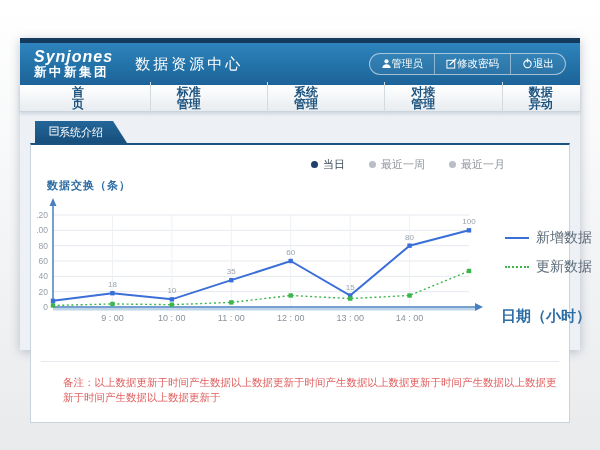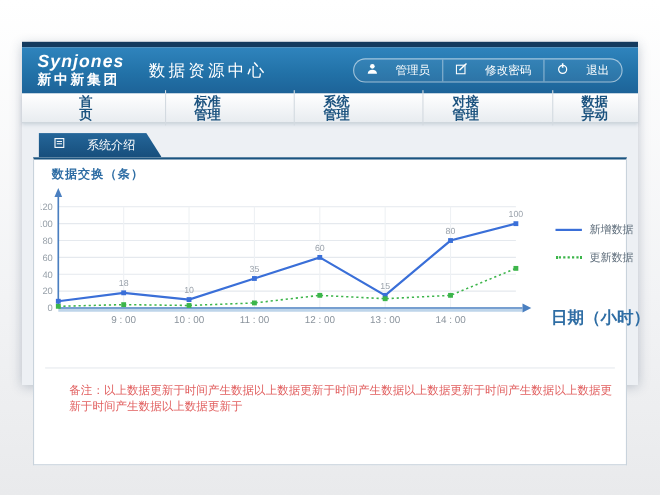--- a/index.html
+++ b/index.html
@@ -23,42 +23,42 @@
   .logo { display:flex; flex-direction:column; line-height:1.05; color:#fff; }
   .logo-primary { font-size:16px; font-weight:bold; font-style:italic; letter-spacing:1px; }
   .logo-secondary { font-size:12.5px; font-weight:bold; letter-spacing:2.5px; }
   .app-title { color:#fff; font-size:15px; letter-spacing:3px; margin-left:22px; }
   .user-controls {
     margin-left:auto; display:flex; align-items:stretch;
     border:1px solid rgba(255,255,255,.55); border-radius:12px; overflow:hidden;
     background:rgba(255,255,255,.06);
   }
   .user-btn {
-    display:flex; align-items:center; gap:16px; color:#fff; font-size:10.5px;
+    display:flex; align-items:center; gap:0; color:#fff; font-size:10.5px;
     padding:3px 11px; cursor:pointer; white-space:nowrap;
   }
   .user-btn + .user-btn { border-left:1px solid rgba(255,255,255,.45); }
   .user-btn svg { width:11px; height:11px; }
   
   .nav {
     height:27px; display:flex; align-items:center; padding-left:26px;
     background:linear-gradient(180deg,#ffffff,#e8ecf0);
     border-bottom:1px solid #ccd4db; box-shadow:0 2px 3px rgba(120,140,160,.25);
     position:relative; z-index:2;gap:39px;
   }
   .nav-item {
     color:#1c537f; font-weight:bold; font-size:12px; padding:4px 26px;
     cursor:pointer; line-height:1;
   }
   .nav-item + .nav-item { border-left:1px solid #d3dae0; }
   
   .content { padding:9px 10px 0 10px; }
   .tabs { display:flex; margin-left:5px; height:22px; position:relative; }
   .tab {
-    display:flex; align-items:center; gap:20px; color:#fff; font-size:11px;
+    display:flex; align-items:center; gap:0; color:#fff; font-size:11px;
     padding:0 24px 0 14px; cursor:pointer; line-height:22px; position:relative;
   }
   .tab-active {
     background:linear-gradient(180deg,#246699,#174e7c);
     clip-path:polygon(0 0,calc(100% - 14px) 0,100% 100%,0 100%);
     z-index:3;
   }
   .tab-inactive {
     background:linear-gradient(180deg,#bcc8d4,#9fb1c0);
     clip-path:polygon(14px 0,calc(100% - 14px) 0,100% 100%,0 100%);
@@ -76,21 +76,21 @@
   }
   .radio-opt { display:flex; align-items:center; gap:5px; cursor:pointer; color:#8d949b; }
   .radio-dot { width:7px; height:7px; border-radius:50%; background:#b9bfc6; }
   .radio-opt.selected { color:#3a4a5a; }
   .radio-opt.selected .radio-dot { background:#1d3f6e; }
   .chart-title { color:#2e6da4; font-weight:bold; font-size:11px; margin:6px 0 0 16px; letter-spacing:1px; }
   .chart-row { position:relative; height:152px; margin-top:2px; }
   .chart-row svg.plot { position:absolute; left:6px; top:0; }
   .chart-legend {
     position:absolute; left:474px; top:34px; display:flex; flex-direction:column; gap:11px;
-    font-size:10px; color:#5c6b79;
+    font-size:14px; color:#5c6b79;
   }
   .legend-item { display:flex; align-items:center; gap:7px; white-space:nowrap; }
   .legend-line { width:24px; height:0; border-top:2px solid #3a6fd8; }
   .legend-line.dotted { border-top:2px dotted #3cb54a; }
   .xaxis-label {
     position:absolute; left:470px; top:112px; color:#2e6da4; font-weight:bold;
     font-size:15px; white-space:nowrap;
   }
   .note-divider { border-top:1px solid #e6eaee; margin:14px 10px 0 10px; }
   .note { margin:13px 12px 0 32px; font-size:10.5px; color:#e15f5f; line-height:1.4; }
@@ -165,20 +165,34 @@
         <div class="tab tab-inactive">
           <span>同步监控</span>
         </div>
         <div class="tab tab-inactive">
           <span>同步监控</span>
         </div>
       </div>
 
       <div class="panel">
 
+        <div class="chart-controls">
+          <div class="radio-opt selected">
+            <span class="radio-dot"></span>
+            <span>当日</span>
+          </div>
+          <div class="radio-opt">
+            <span class="radio-dot"></span>
+            <span>最近一周</span>
+          </div>
+          <div class="radio-opt">
+            <span class="radio-dot"></span>
+            <span>最近一月</span>
+          </div>
+        </div>
 
         <div class="chart-title">数据交换（条）</div>
 
         <div class="chart-row">
           <svg class="plot" width="456" height="150" viewBox="0 0 456 150">
               <text x="11" y="115" text-anchor="end" font-size="8.5" fill="#97a0a9">0</text>
               <line x1="16" y1="96.66666666666667" x2="432" y2="96.66666666666667" stroke="#e5e9ee" stroke-width="1"></line>
               <text x="11" y="99.66666666666667" text-anchor="end" font-size="8.5" fill="#97a0a9">20</text>
               <line x1="16" y1="81.33333333333334" x2="432" y2="81.33333333333334" stroke="#e5e9ee" stroke-width="1"></line>
               <text x="11" y="84.33333333333334" text-anchor="end" font-size="8.5" fill="#97a0a9">40</text>

